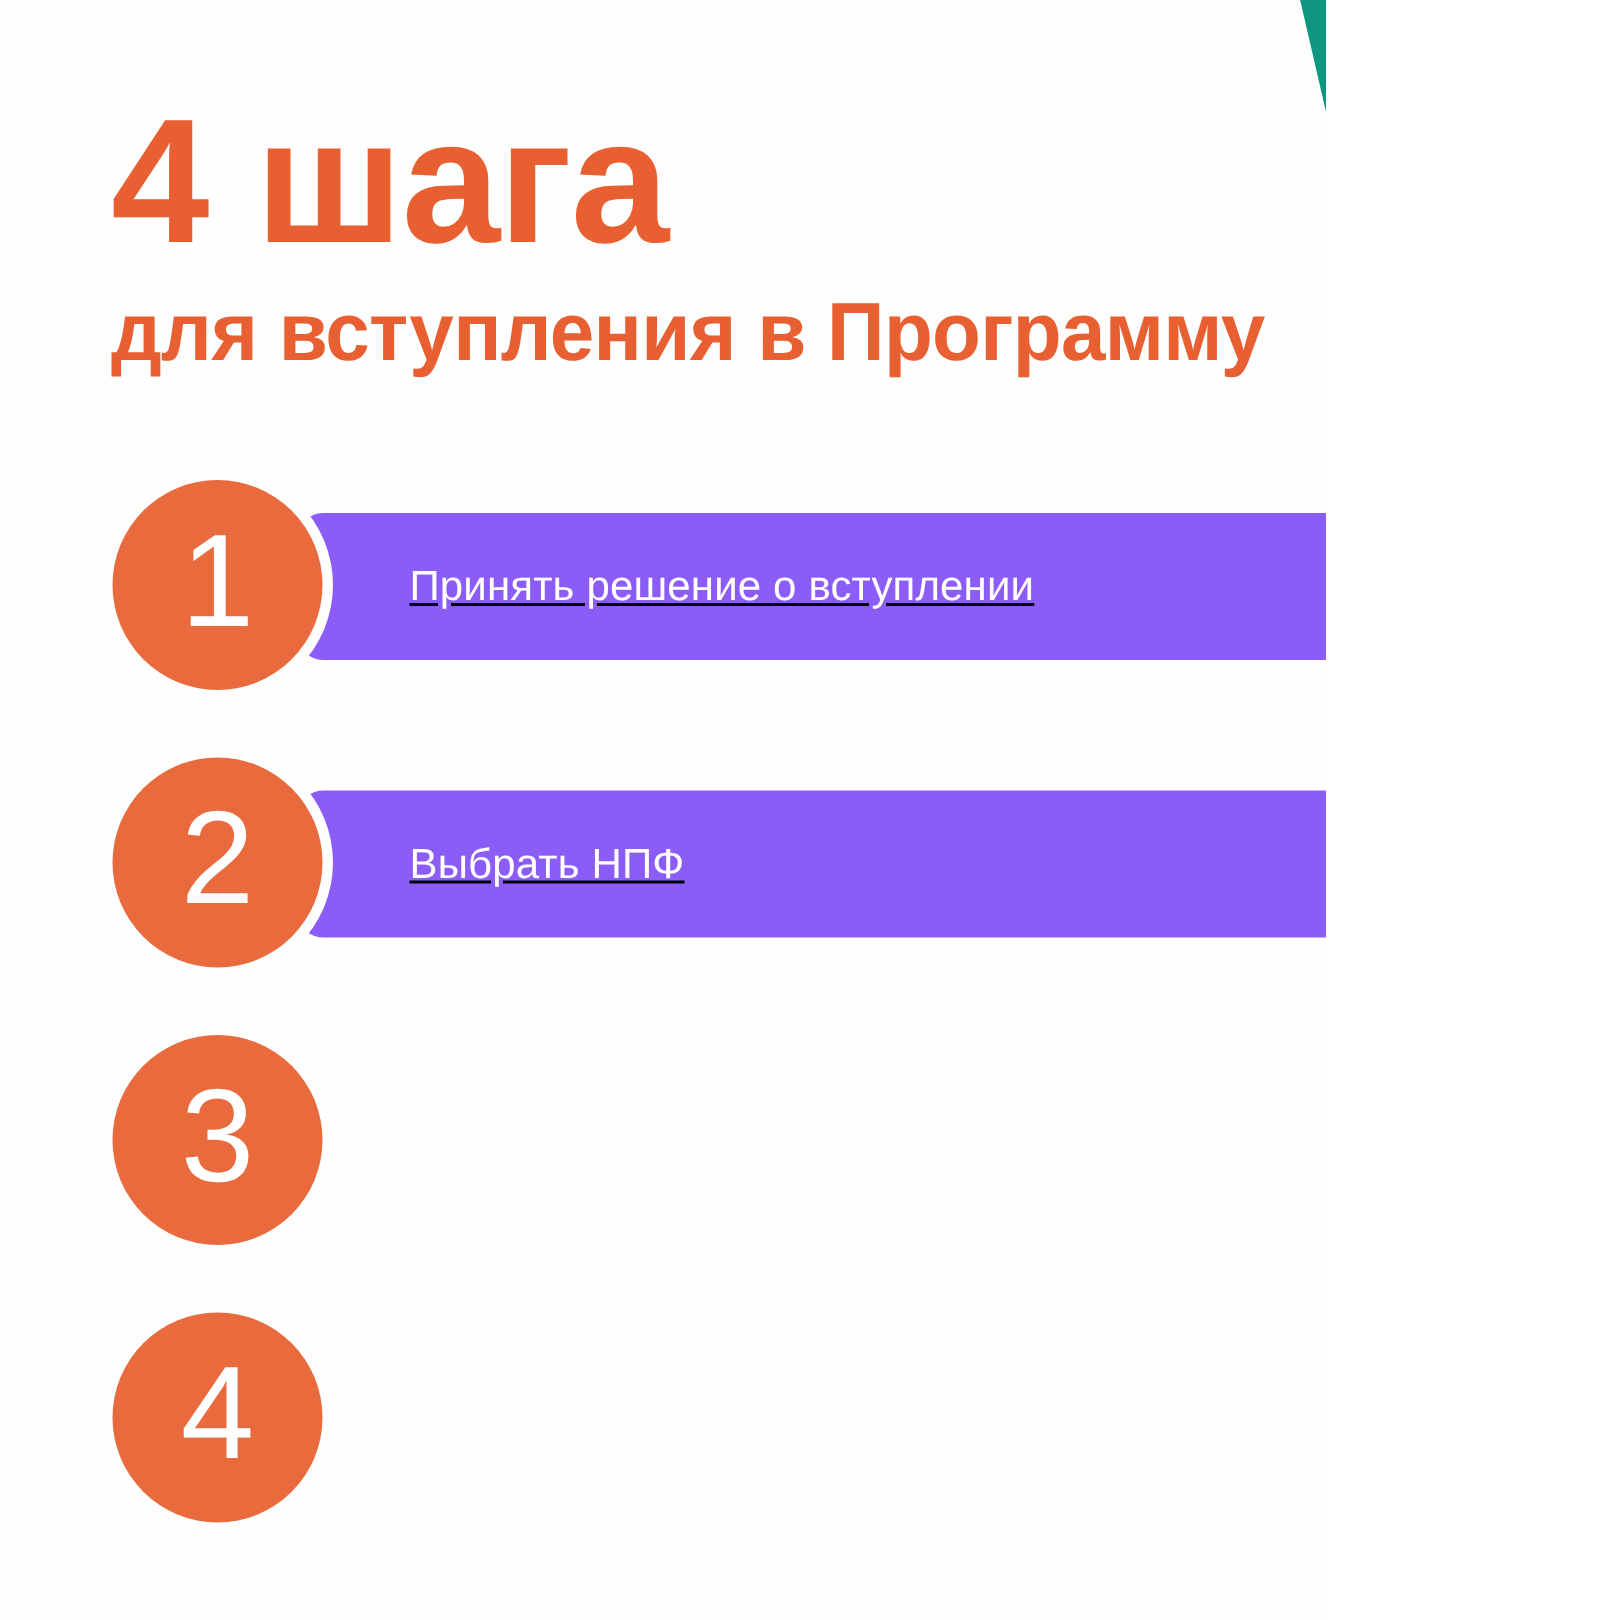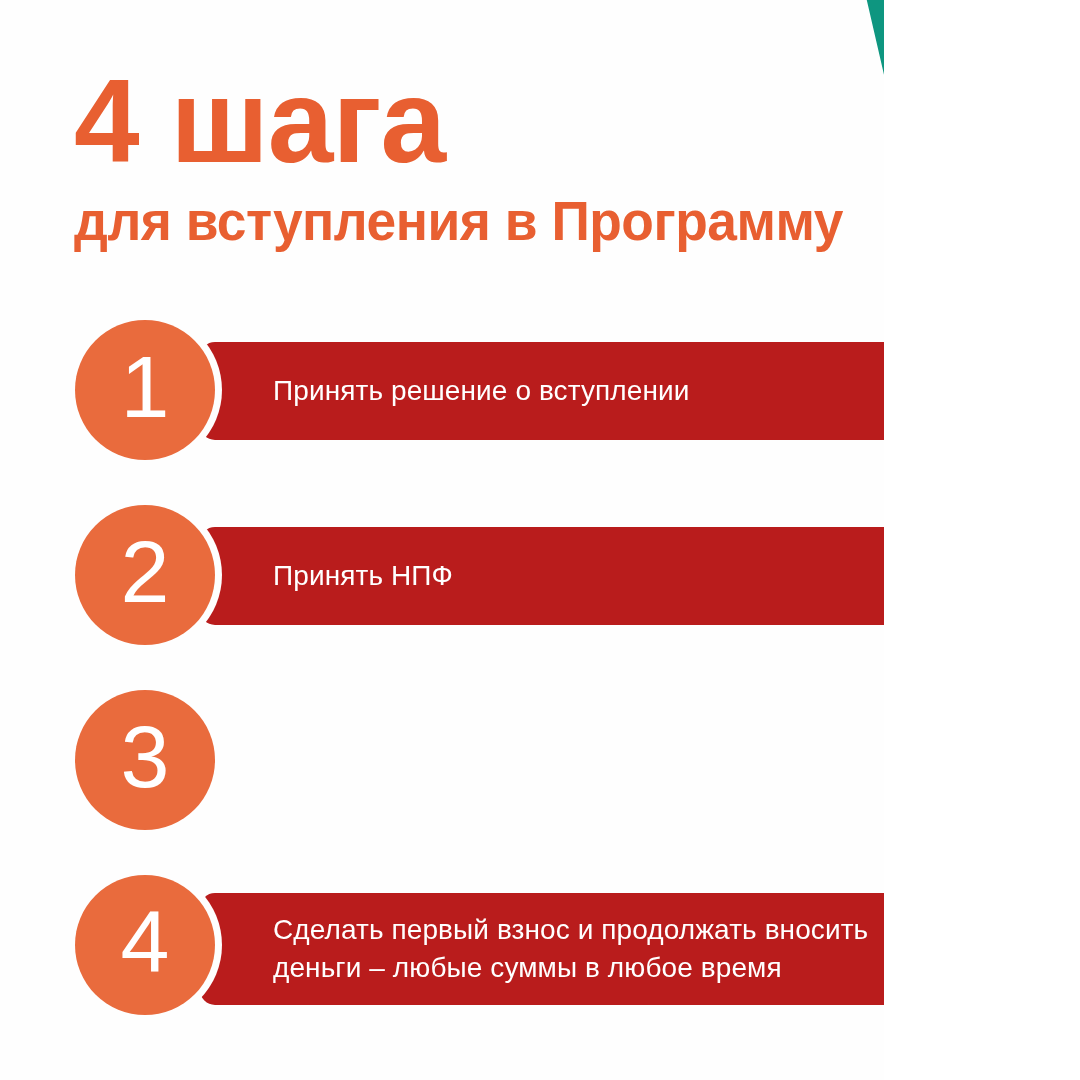--- a/index.html
+++ b/index.html
@@ -80,25 +80,26 @@
     margin-bottom: 45px;
   }
   .step-row:last-child { margin-bottom: 0; }
 
   .step-bar {
     position: absolute;
     left: 200px;
     right: 75px;
     top: 22px;
     height: 98px;
-    background: #b91c1c;
+    background: #8b5cf6;
     border-radius: 15px;
     box-sizing: border-box;
     display: flex;
     align-items: center;
+    text-decoration: underline;
   }
   .step-row.tall .step-bar {
     top: 18px;
     height: 112px;
   }
 
   .step-text {
     color: #ffffff;
     font-size: 28px;
     line-height: 1.35;
@@ -155,40 +156,34 @@
         </div>
       </div>
       <div class="step-badge">
         <span class="step-number">1</span>
       </div>
     </div>
 
     <div class="step-row">
       <div class="step-bar">
         <div class="step-text">
-          <span class="l1">Принять НПФ</span>
+          <span class="l1">Выбрать НПФ</span>
         </div>
       </div>
       <div class="step-badge">
         <span class="step-number">2</span>
       </div>
     </div>
 
     <div class="step-row">
       <div class="step-badge">
         <span class="step-number">3</span>
       </div>
     </div>
 
     <div class="step-row tall">
-      <div class="step-bar">
-        <div class="step-text">
-          <span class="l1">Сделать первый взнос и продолжать вносить</span>
-          <span class="l2">деньги – любые суммы в любое время</span>
-        </div>
-      </div>
       <div class="step-badge">
         <span class="step-number">4</span>
       </div>
     </div>
 
   </div>
 </div>
 
 </body></html>

